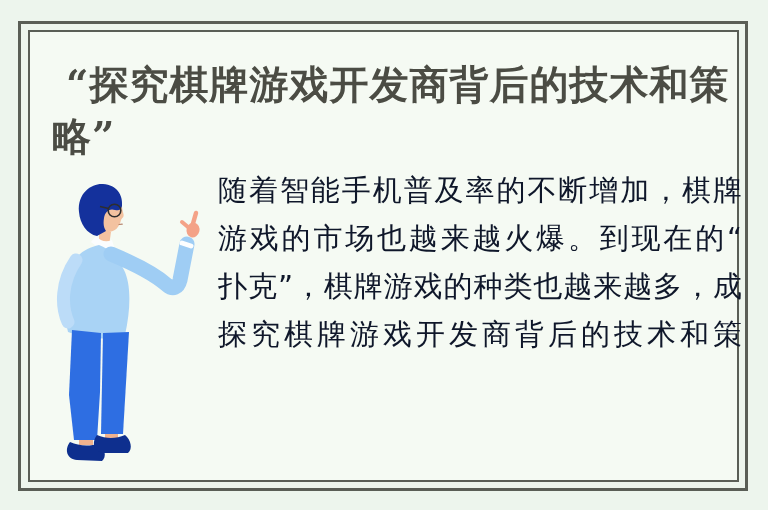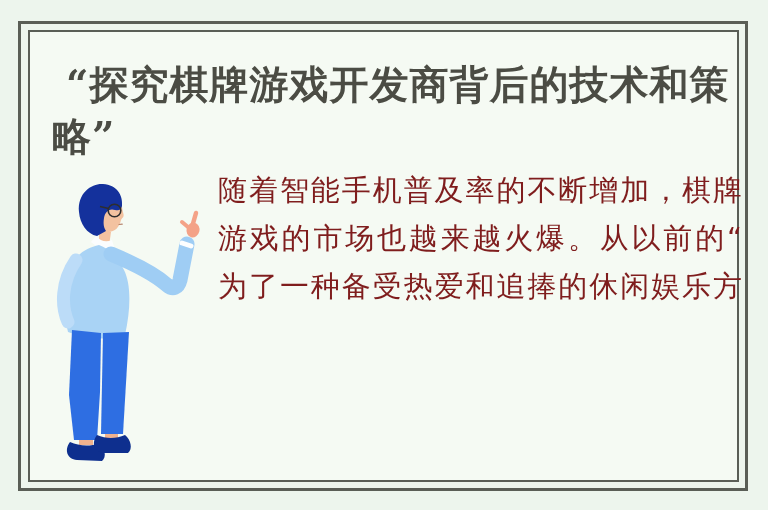--- a/index.html
+++ b/index.html
@@ -22,21 +22,21 @@
     font-weight:700;font-size:39px;line-height:52px;color:#4b4c44;
     letter-spacing:1px;white-space:nowrap;
   }
   .title .t1{padding-left:16px;}
   .title .t2{padding-left:2px;}
   .illustration{
     position:absolute;left:55px;top:180px;width:150px;height:290px;
   }
   .article{
     position:absolute;left:218px;top:166px;width:524px;height:312px;
-    font-size:29px;line-height:48px;color:#7f1d1d;
+    font-size:29px;line-height:48px;color:#0f172a;
     overflow:hidden;
   }
   .article .line{
     width:524px;height:48px;white-space:nowrap;
     text-align:justify;text-align-last:justify;text-justify:inter-character;
     overflow:hidden;
   }
 </style>
 </head>
 <body>
@@ -87,15 +87,16 @@
     <g>
       <ellipse cx="138" cy="50" rx="6.5" ry="7.5" fill="#f4a287" transform="rotate(14 138 50)"></ellipse>
       <path d="M 137,47 L 141,33" stroke="#f4a287" stroke-width="4.5" fill="none" stroke-linecap="round"></path>
       <path d="M 133,47 L 127,42" stroke="#f4a287" stroke-width="4" fill="none" stroke-linecap="round"></path>
     </g>
   </svg>
 </div>
 
 <div class="article">
   <div class="line">随着智能手机普及率的不断增加，棋牌</div>
-  <div class="line">游戏的市场也越来越火爆。从以前的“</div>
-  <div class="line">为了一种备受热爱和追捧的休闲娱乐方</div>
+  <div class="line">游戏的市场也越来越火爆。到现在的“</div>
+  <div class="line">扑克”，棋牌游戏的种类也越来越多，成</div>
+  <div class="line">探究棋牌游戏开发商背后的技术和策</div>
 </div>
 
 </body></html>

